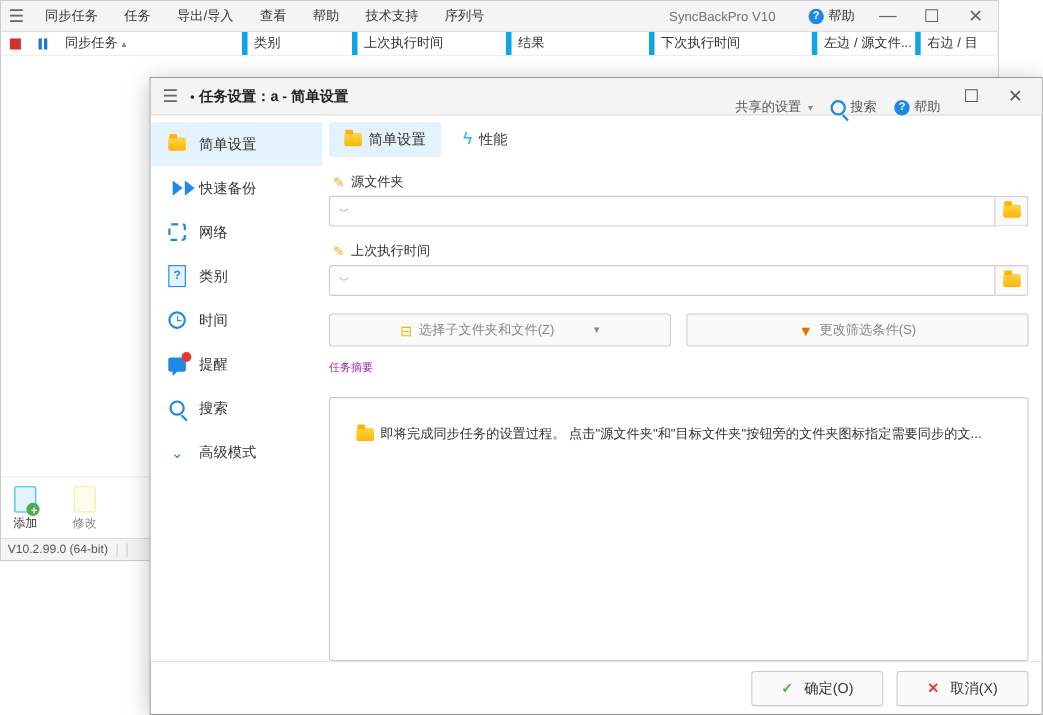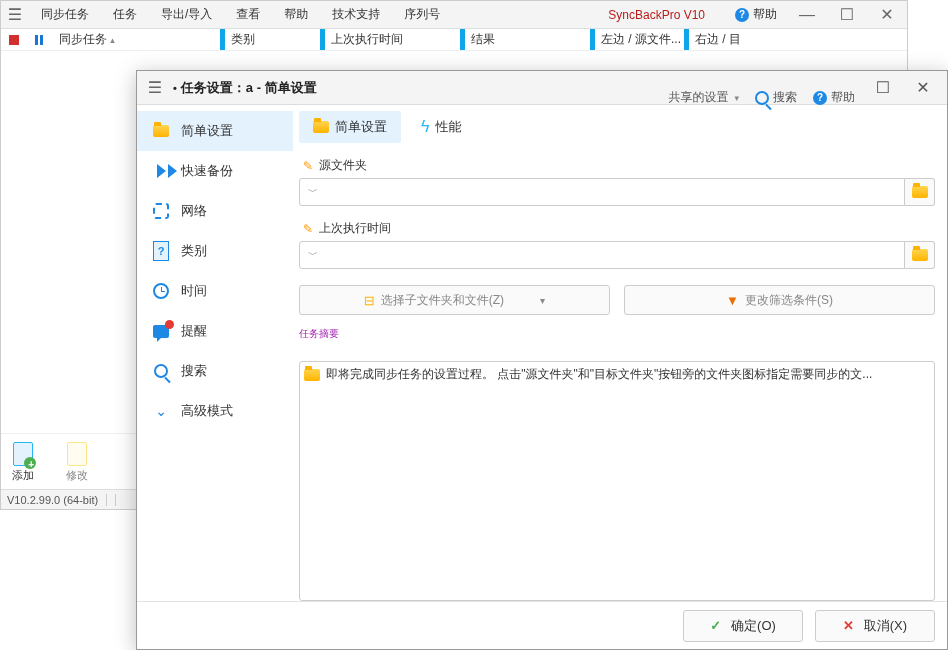--- a/index.html
+++ b/index.html
@@ -4,21 +4,21 @@
 <style>
 * { box-sizing: border-box; margin: 0; padding: 0; font-family: "Segoe UI", "Microsoft YaHei", sans-serif; }
 body { background: #fff; width: 948px; height: 650px; overflow: hidden; position: relative; }
 
 
 .main-window { position: absolute; top: 0; left: 0; width: 908px; height: 510px; background: #fff; border: 1px solid #ccc; }
 .main-menubar { display: flex; align-items: center; height: 28px; background: #f4f4f4; border-bottom: 1px solid #ddd; }
 .main-menubar .hamburger { width: 28px; display: flex; justify-content: center; align-items: center; color: #666; }
 .main-menubar .menu-item { padding: 4px 12px; font-size: 12px; color: #333; cursor: default; }
 .main-menubar .spacer { flex: 1; }
-.main-menubar .app-title { color: #b91c1c; font-size: 12px; padding-right: 20px; }
+.main-menubar .app-title { color: #737373; font-size: 12px; padding-right: 20px; }
 .main-menubar .help-link { display: flex; align-items: center; gap: 4px; font-size: 12px; color: #333; padding: 0 10px; }
 .main-menubar .win-btn { width: 40px; height: 26px; display: flex; justify-content: center; align-items: center; color: #666; }
 
 .toolbar-row { display: flex; align-items: center; height: 22px; border-bottom: 1px solid #eee; font-size: 12px; color: #333; }
 .toolbar-row .tb-icon { width: 18px; height: 18px; margin: 0 4px; display: flex; justify-content: center; align-items: center; }
 .stop-icon { width: 10px; height: 10px; background: #d32f2f; }
 .pause-icon { width: 10px; height: 10px; display: flex; gap: 2px; }
 .pause-icon div { width: 3px; height: 10px; background: #1976d2; }
 
 .col-header { border-right: 5px solid #0ea5e9; padding: 2px 6px; white-space: nowrap; overflow: hidden; }
@@ -65,21 +65,21 @@
 .combo { flex: 1; height: 28px; border: 1px solid #ccc; border-radius: 3px; display:flex; align-items:center; padding:0 8px; font-size:12px; color:#888; position:relative; background:#fff;}
 .combo .chev { color:#888; font-size:10px; }
 .folder-btn { width: 30px; height: 28px; border:1px solid #ccc; border-left:none; border-radius:0 3px 3px 0; display:flex; align-items:center; justify-content:center; background:#fafafa;}
 .combo.joined { border-radius:3px 0 0 3px; }
 
 .action-row { display:flex; gap:14px; margin: 6px 0 12px 0;}
 .action-btn { flex:1; height:30px; border:1px solid #ccc; border-radius:3px; background:#fafafa; display:flex; align-items:center; justify-content:center; gap:6px; font-size:12px; color:#888;}
 .action-btn .chev { margin-left: 30px; font-size:10px;}
 
 .section-label { font-size:10px; color:#a21caf; margin-bottom:20px;}
-.summary-box { flex:1; border:1px solid #ccc; border-radius:3px; padding:4px; font-size:12px; color:#333; overflow:hidden;}
+.summary-box { flex:1; border:1px solid #ccc; border-radius:3px; padding:24px; font-size:12px; color:#333; overflow:hidden;}
 .summary-row { display:flex; align-items:center; gap:6px; }
 
 .dlg-footer { height: 48px; border-top: 1px solid #e3e3e3; display:flex; align-items:center; justify-content:flex-end; gap:12px; padding:0 12px; }
 .dlg-btn { min-width: 120px; height:32px; border:1px solid #ccc; background:#fafafa; border-radius:3px; display:flex; align-items:center; justify-content:center; gap:10px; font-size:13px; color:#333;}
 .dlg-btn .ok { color:#4caf50; font-weight:bold;}
 .dlg-btn .cancel { color:#e53935; font-weight:bold;}
 
 .folder-glyph { width:16px; height:12px; background:linear-gradient(#ffd54f,#ffb300); border-radius:2px; position:relative;}
 .folder-glyph::before { content:""; position:absolute; top:-3px; left:1px; width:7px; height:4px; background:#ffb300; border-radius:1px 1px 0 0;}
 
@@ -135,20 +135,21 @@
     <div class="tb-icon">
         <div class="pause-icon">
           <div></div>
           <div></div>
         </div>
       </div>
     <div class="col-header" style="width:172px"><span>同步任务</span> <span style="color:#888;font-size:9px">▴</span></div>
     <div class="col-header" style="width:100px">类别</div>
     <div class="col-header" style="width:140px">上次执行时间</div>
     <div class="col-header" style="width:130px">结果</div>
+    <div class="col-header" style="width:148px">下次执行时间</div>
     <div class="col-header" style="width:94px">左边 / 源文件...</div>
     <div class="col-header" style="flex:1;border-right:none">右边 / 目</div>
   </div>
 
   <div class="main-body"></div>
 
   <div class="main-bottom-toolbar">
     <div class="tb-btn">
       <div class="ico">
           <div class="doc-icon add"></div>

